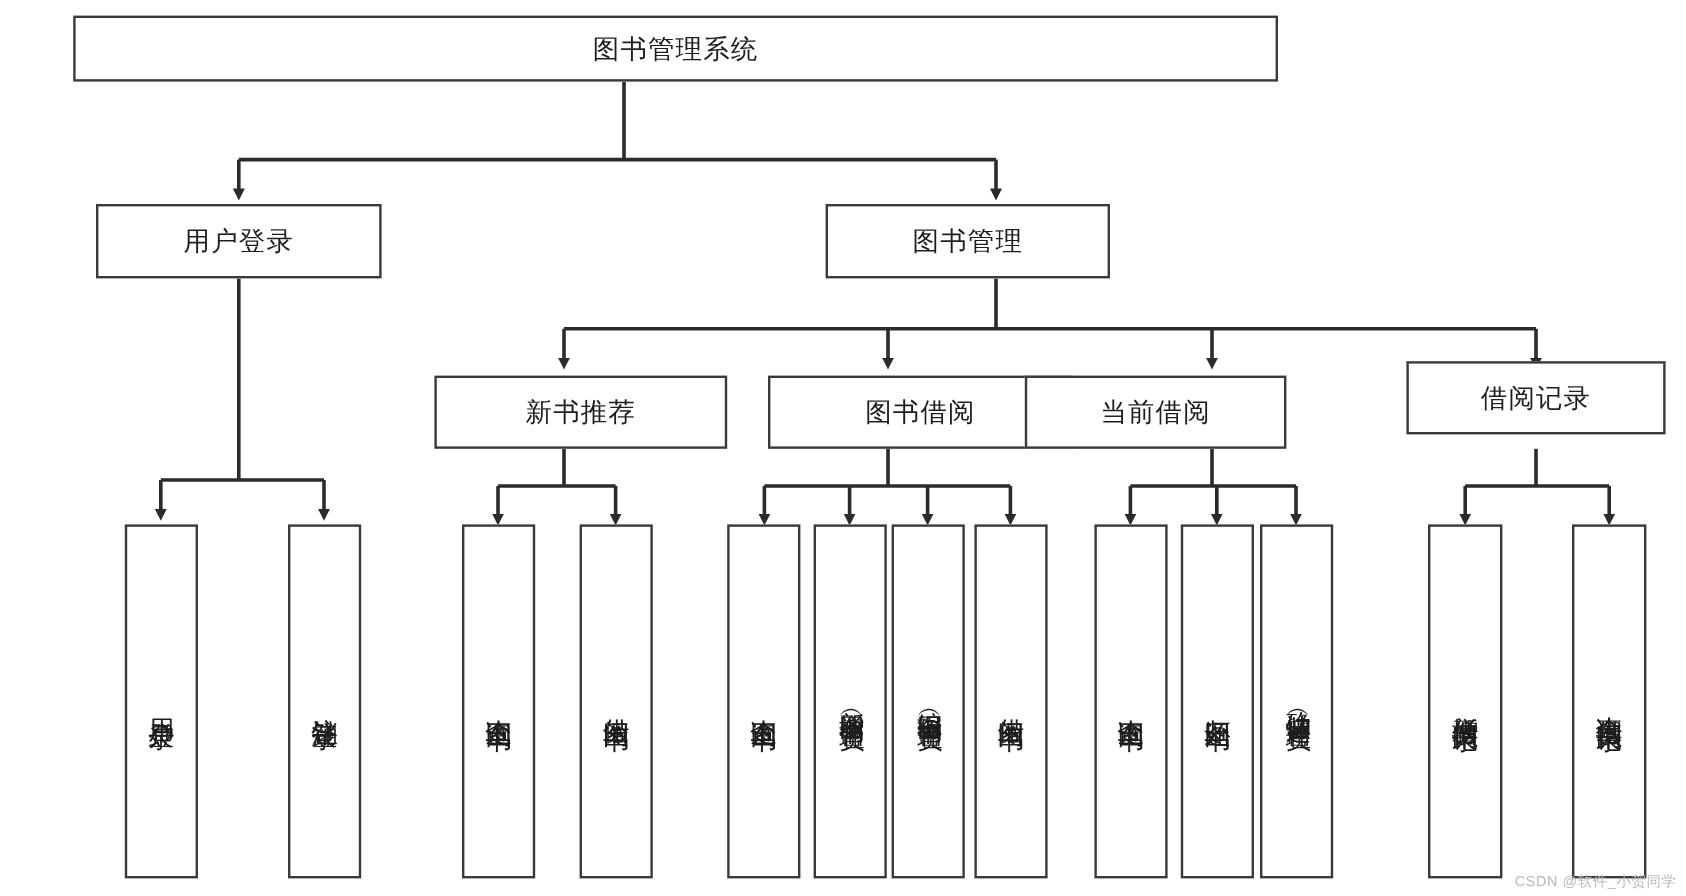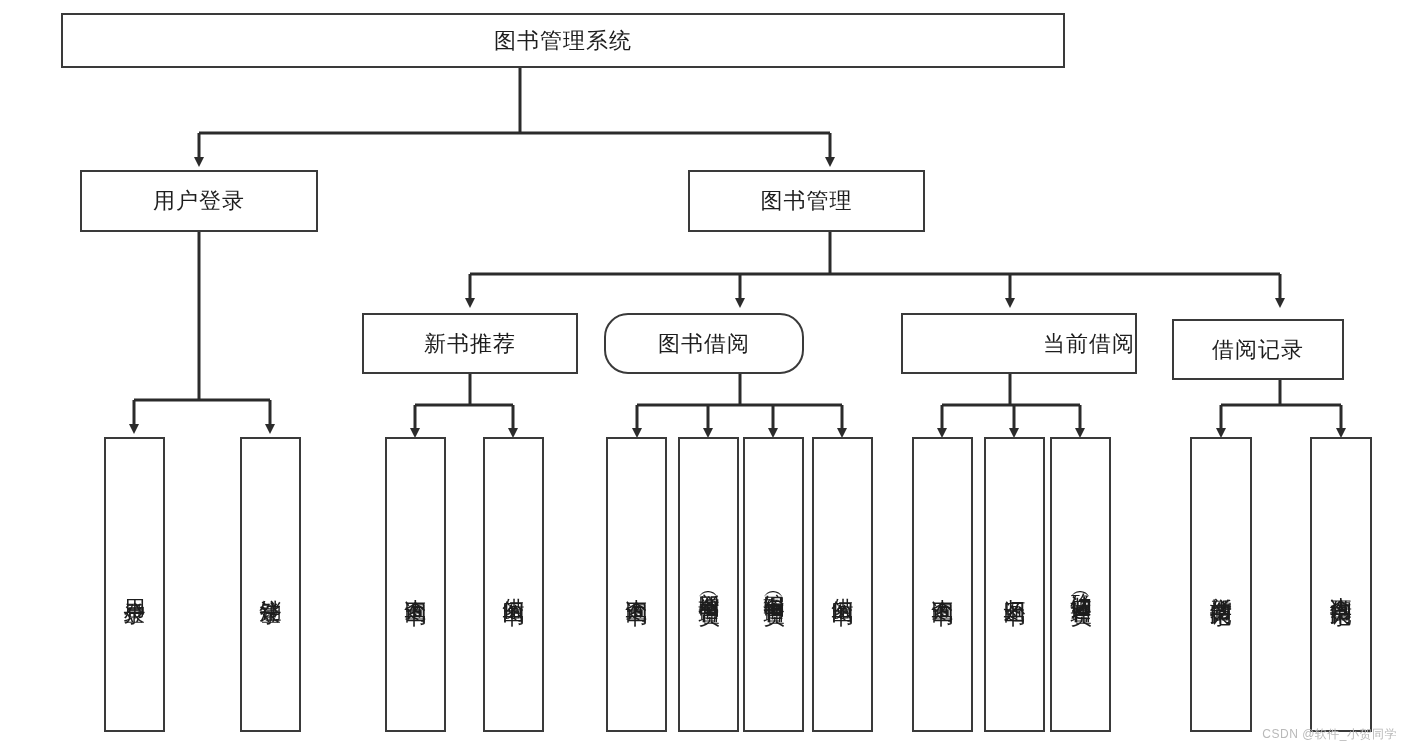--- a/index.html
+++ b/index.html
@@ -74,30 +74,30 @@
     <span>图书管理系统</span>
   </div>
 
   <div class="node h" style="left:80px;top:170px;width:238px;height:62px;">
     <span>用户登录</span>
   </div>
   <div class="node h" style="left:688px;top:170px;width:237px;height:62px;">
     <span>图书管理</span>
   </div>
 
-  <div class="node h" style="left:362px;top:313px;width:216px;height:61px;">
+  <div class="node h" style="left:362px;top:313px;width:244px;height:61px;">
     <span>新书推荐</span>
   </div>
-  <div class="node h" style="left:604px;top:313px;width:200px;height:61px;border-radius:24px;">
+  <div class="node h" style="left:640px;top:313px;width:254px;height:61px;">
     <span>图书借阅</span>
   </div>
-  <div class="node h" style="left:901px;top:313px;width:236px;height:61px;justify-content:flex-end;">
+  <div class="node h" style="left:854px;top:313px;width:218px;height:61px;">
     <span>当前借阅</span>
   </div>
-  <div class="node h" style="left:1172px;top:319px;width:172px;height:61px;">
+  <div class="node h" style="left:1172px;top:301px;width:216px;height:61px;">
     <span>借阅记录</span>
   </div>
 
   <div class="node v" style="left:104px;top:437px;width:61px;height:295px;">
     <span>用户登录</span>
   </div>
   <div class="node v" style="left:240px;top:437px;width:61px;height:295px;">
     <span>注销登录</span>
   </div>
 

